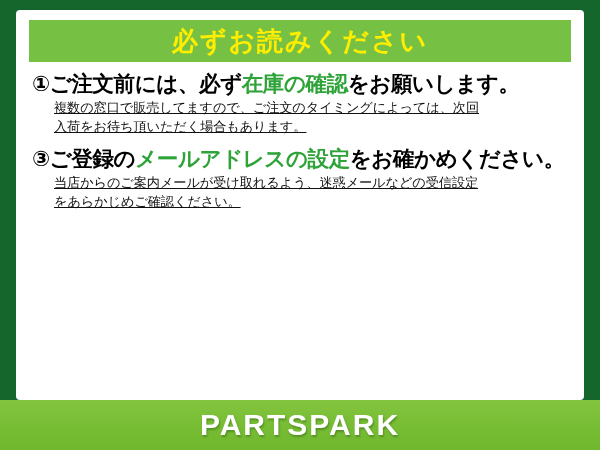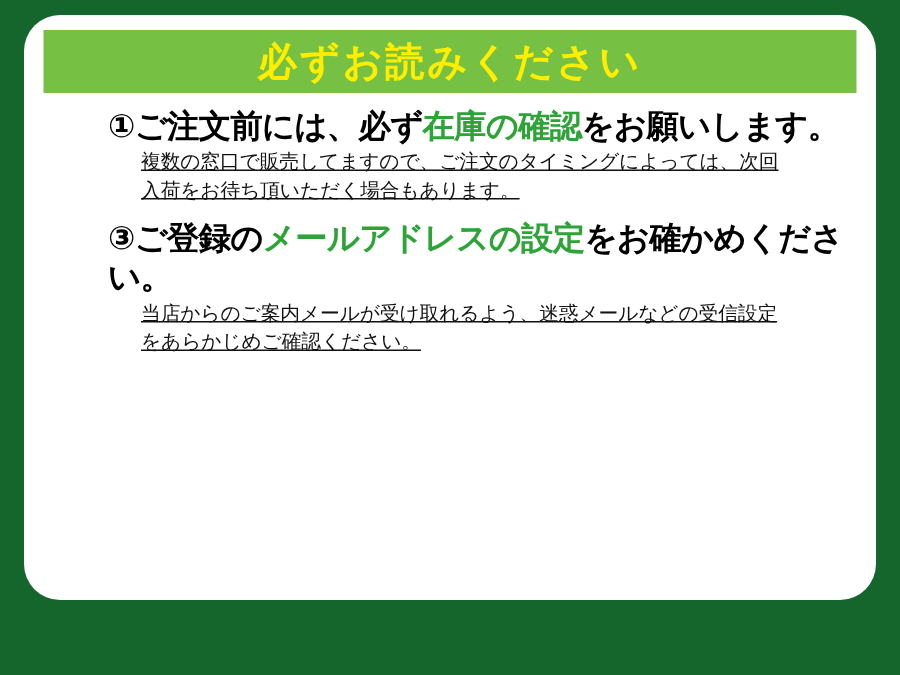--- a/index.html
+++ b/index.html
@@ -24,21 +24,21 @@
   }
 
   
   .panel {
     position: absolute;
     left: 16px;
     top: 10px;
     width: 568px;
     height: 390px;
     background: #ffffff;
-    border-radius: 24px;
+    border-radius: 4px;
     box-sizing: border-box;
     padding: 10px 12px 0 12px;
     overflow: hidden;
   }
 
   
   .title-bar {
     height: 42px;
     background: #76c043;
     display: flex;
@@ -50,21 +50,20 @@
     color: #ffee00;
     font-size: 26px;
     font-weight: bold;
     letter-spacing: 2px;
     line-height: 1;
     white-space: nowrap;
   }
 
   .items {
     padding: 0 4px;
-    margin-left: 40px;
   }
 
   .item {
     margin-bottom: 9px;
   }
   .item:last-child {
     margin-bottom: 0;
   }
 
   .headline {
@@ -133,14 +132,17 @@
 
       <div class="item">
         <div class="headline"><span>③ご登録の</span><span class="hl">メールアドレスの設定</span><span>をお確かめください。</span></div>
         <div class="subtext">当店からのご案内メールが受け取れるよう、迷惑メールなどの受信設定
 をあらかじめご確認ください。</div>
       </div>
 
     </div>
   </div>
 
+  <div class="footer">
+    <div class="brand">PARTSPARK</div>
+  </div>
 
 </div>
 
 </body></html>

